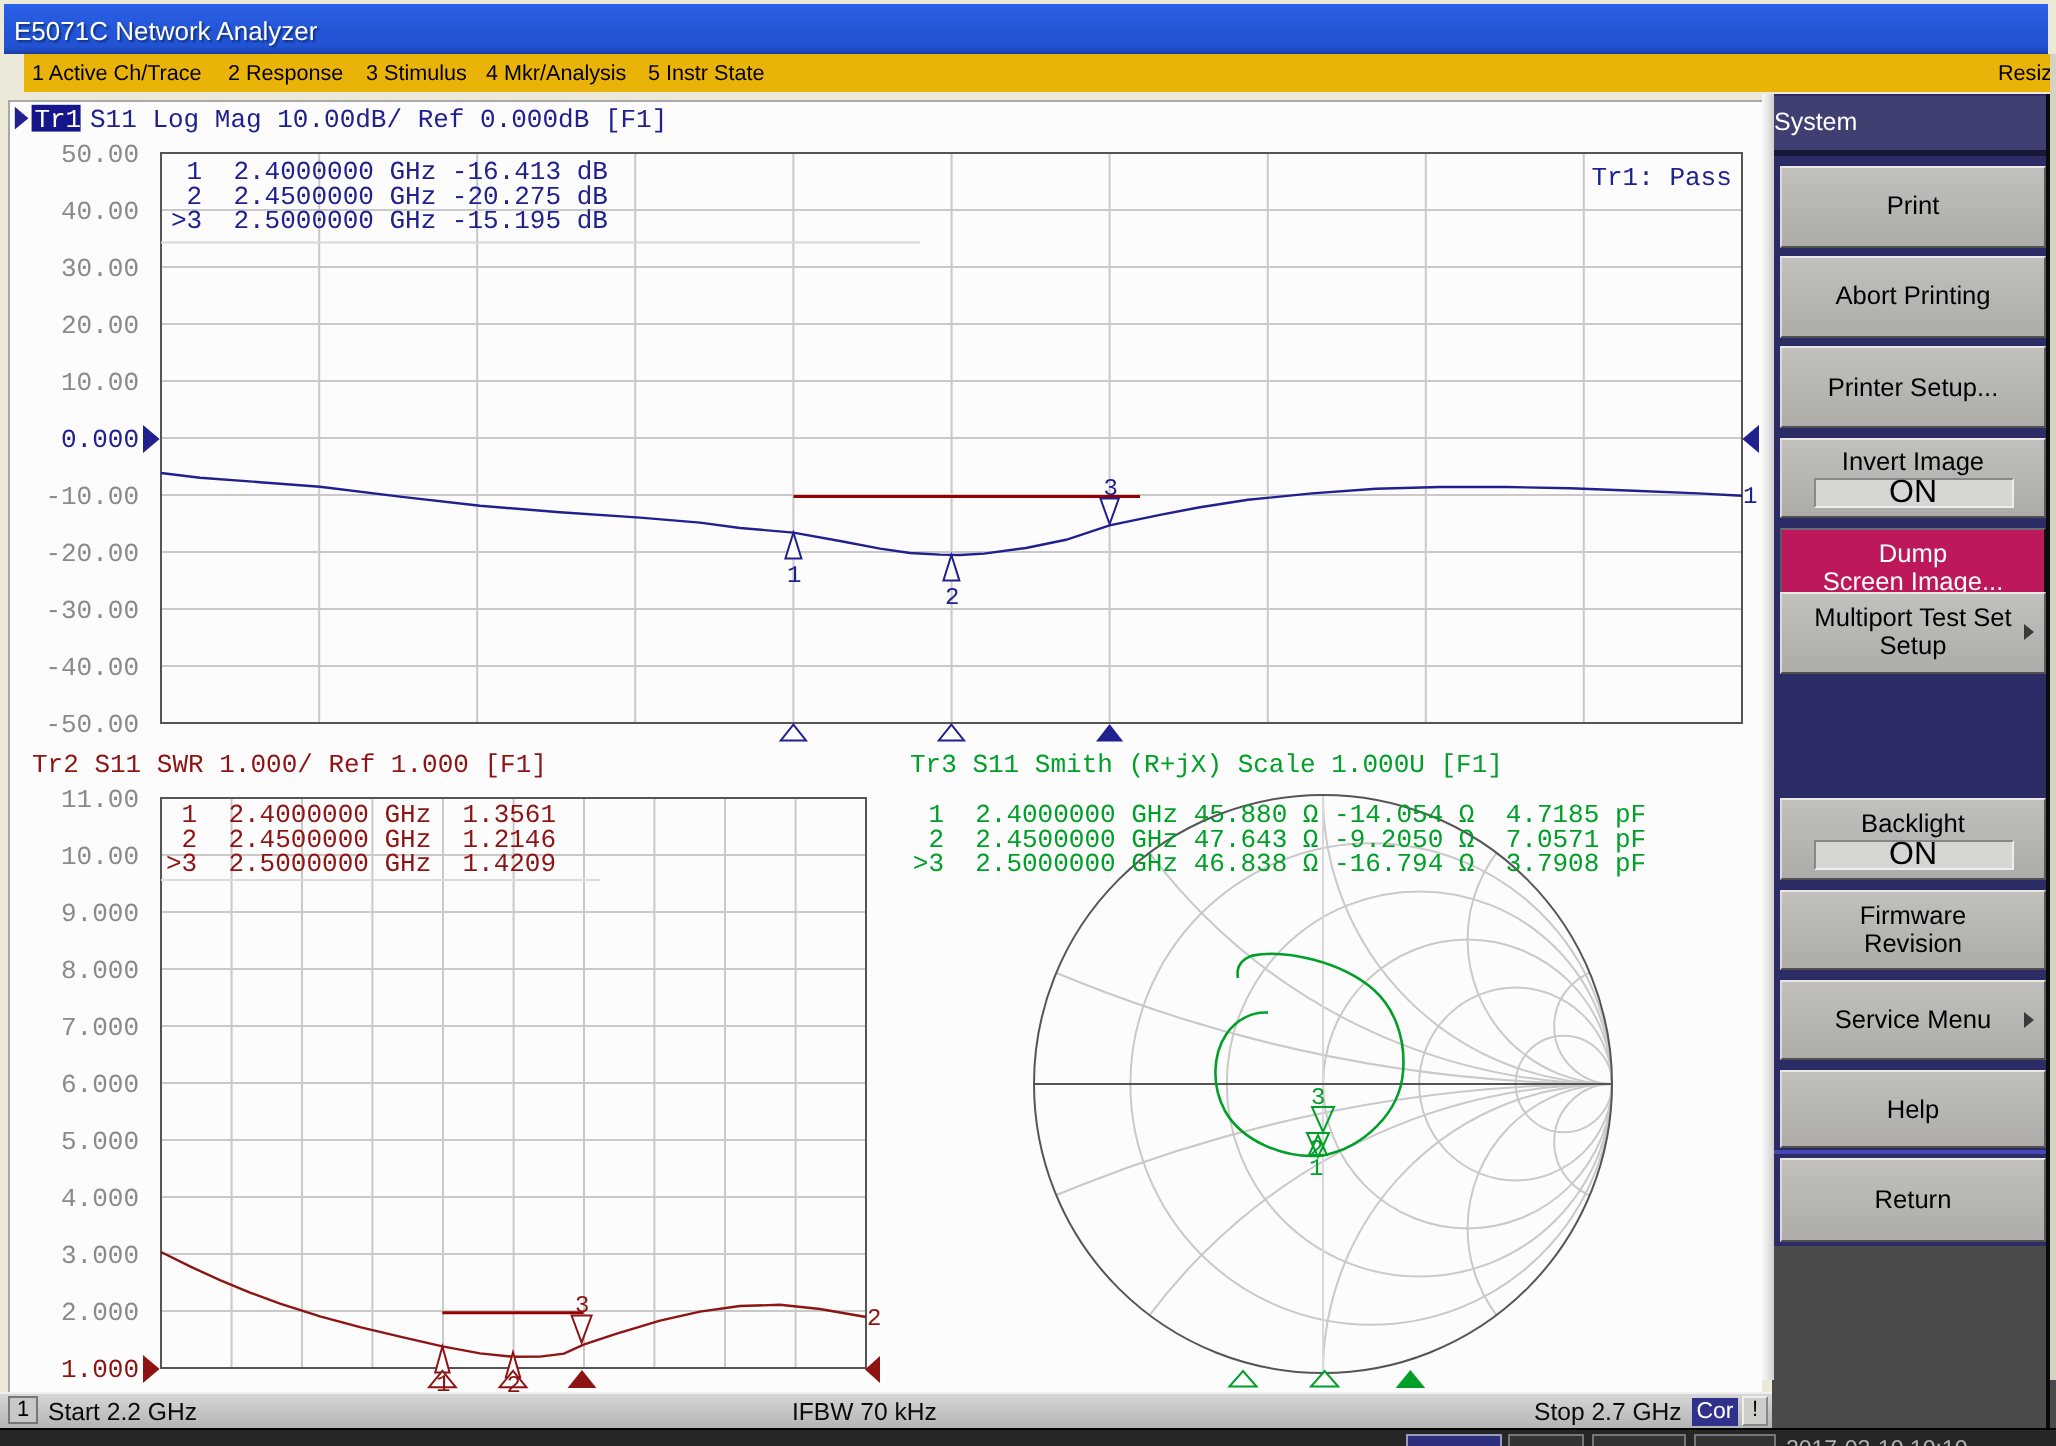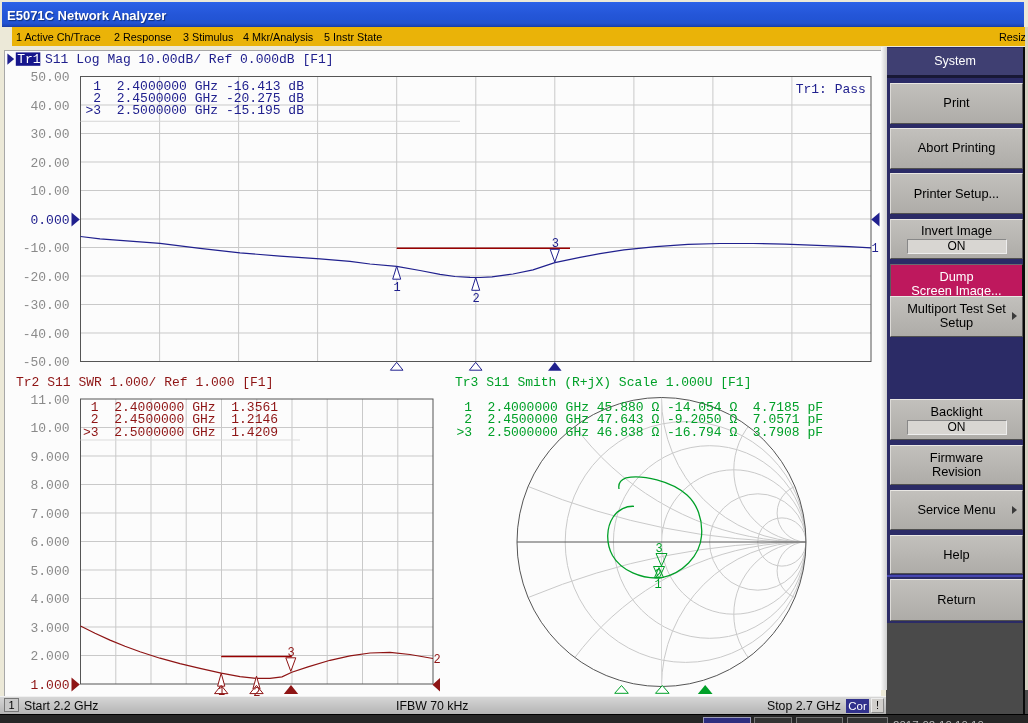--- a/index.html
+++ b/index.html
@@ -1,29 +1,29 @@
 <!DOCTYPE html>
 <html><head><meta charset="utf-8">
 <style>
 *{margin:0;padding:0;box-sizing:border-box;}
 html,body{width:1028px;height:723px;overflow:hidden;background:#ece9d8;font-family:"Liberation Sans",sans-serif;}
 #win{position:absolute;left:0;top:0;width:1028px;height:723px;}
 .abs{position:absolute;}
 #titlebar{left:2px;top:2px;width:1022px;height:25px;background:linear-gradient(to bottom,#2c64ea 0%,#2a5fe4 8%,#2456d8 50%,#2152d2 85%,#1c43b4 97%,#16359a 100%);}
-#title{left:5px;top:6px;color:#fff;font-size:13px;font-weight:bold;text-shadow:1px 1px 1px #10307c;}
+#title{left:5px;top:6px;color:#fff;font-size:13px;font-weight:normal;text-shadow:1px 1px 1px #10307c;}
 #menubar{left:12px;top:27px;width:1022px;height:19px;background:#eab308;}
 .mi{position:absolute;top:4px;font-size:10.8px;color:#000;}
 #screen{left:4px;top:50px;width:877px;height:646px;background:#fcfcfc;border-left:1px solid #a8a8a8;border-top:1px solid #a8a8a8;}
 #sidebar{left:887px;top:47px;width:136px;height:576px;background:#2b2b66;}
 #gapstrip{left:881px;top:47px;width:6px;height:643px;background:linear-gradient(to right,#fafafa,#cfcfcf);}
 #sbdark{left:887px;top:623px;width:136px;height:91px;background:#4a4a4a;}
-#sysbar{left:887px;top:48px;width:136px;height:30px;background:#3f3f72;border-bottom:3px solid #181836;color:#fff;font-size:12.5px;text-align:center;line-height:27px;}
+#sysbar{left:887px;top:48px;width:136px;height:30px;background:#3f3f72;border-bottom:3px solid #181836;color:#fff;font-size:12.5px;line-height:27px;}
 .btn{position:absolute;left:890px;width:133px;height:40.5px;background:linear-gradient(to bottom,#c2c0bc,#aeaca8);border-top:1.5px solid #e9e7e3;border-left:1.5px solid #dddbd7;border-right:1.5px solid #5a5a5a;border-bottom:1.5px solid #505050;color:#000;font-size:12.8px;text-align:center;display:flex;align-items:center;justify-content:center;flex-direction:column;line-height:14px;}
 .btn.dark{background:#be185d;border-top:1.5px solid #6a6a70;border-left:1.5px solid #5a5a60;border-right:1.5px solid #111;border-bottom:1.5px solid #111;color:#fff;}
-.on{display:block;width:100px;height:15px;margin-top:1px;background:#d8d6d2;border:1px solid #888;border-bottom-color:#eee;border-right-color:#eee;line-height:13px;font-size:12px;}
+.on{display:block;width:100px;height:15px;margin-top:1px;background:#d8d6d2;border:1px solid #888;border-bottom-color:#eee;border-right-color:#eee;line-height:13px;font-size:16px;}
 .arr{position:absolute;right:5px;top:50%;margin-top:-4.5px;width:0;height:0;border-left:5.5px solid #3a3a3a;border-top:4.5px solid transparent;border-bottom:4.5px solid transparent;}
 #sep{left:887px;top:574.5px;width:136px;height:2.5px;background:#4747b2;}
 #statusbar{left:0;top:696px;width:886px;height:18px;background:linear-gradient(to bottom,#d6d6d6,#b4b4b4);border-top:1px solid #f0f0f0;}
 #stat1{left:4px;top:698px;width:15px;height:14px;border:1px solid #777;background:#c8c8c8;font-size:11px;text-align:center;line-height:13px;color:#000;}
 .st{position:absolute;top:699px;font-size:12.3px;color:#0a0a0a;}
 #cor{left:846px;top:698.5px;width:23px;height:14.5px;background:#31318c;color:#fff;font-size:11.5px;text-align:center;line-height:14px;}
 #excl{left:871px;top:698px;width:13px;height:15px;background:#d0cecb;border:1px solid #888;border-top-color:#eee;border-left-color:#eee;color:#000;font-size:11px;text-align:center;line-height:13px;}
 #srgray{left:886px;top:690px;width:142px;height:24px;background:#4a4a4a;}
 #blackline{left:1023px;top:47px;width:2px;height:667px;background:#0a0a0a;}
 #redge{left:1025px;top:27px;width:3px;height:663px;background:#d6d2c2;}

